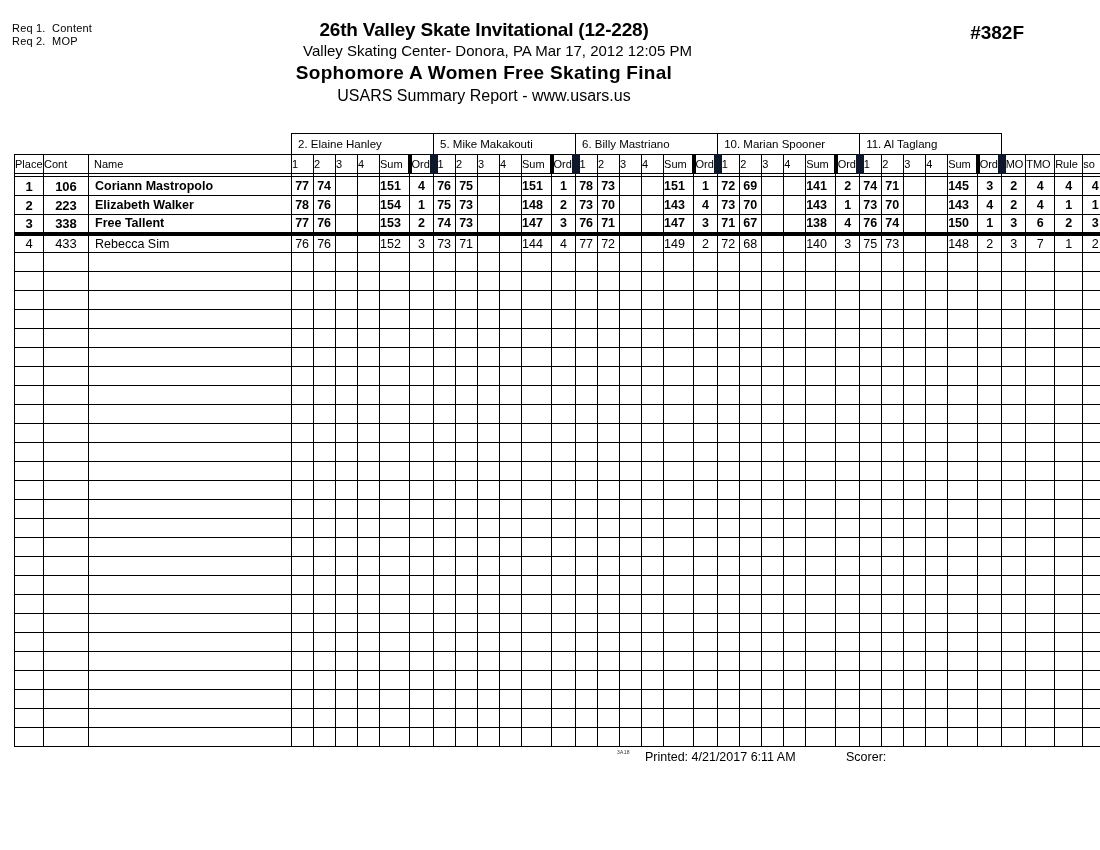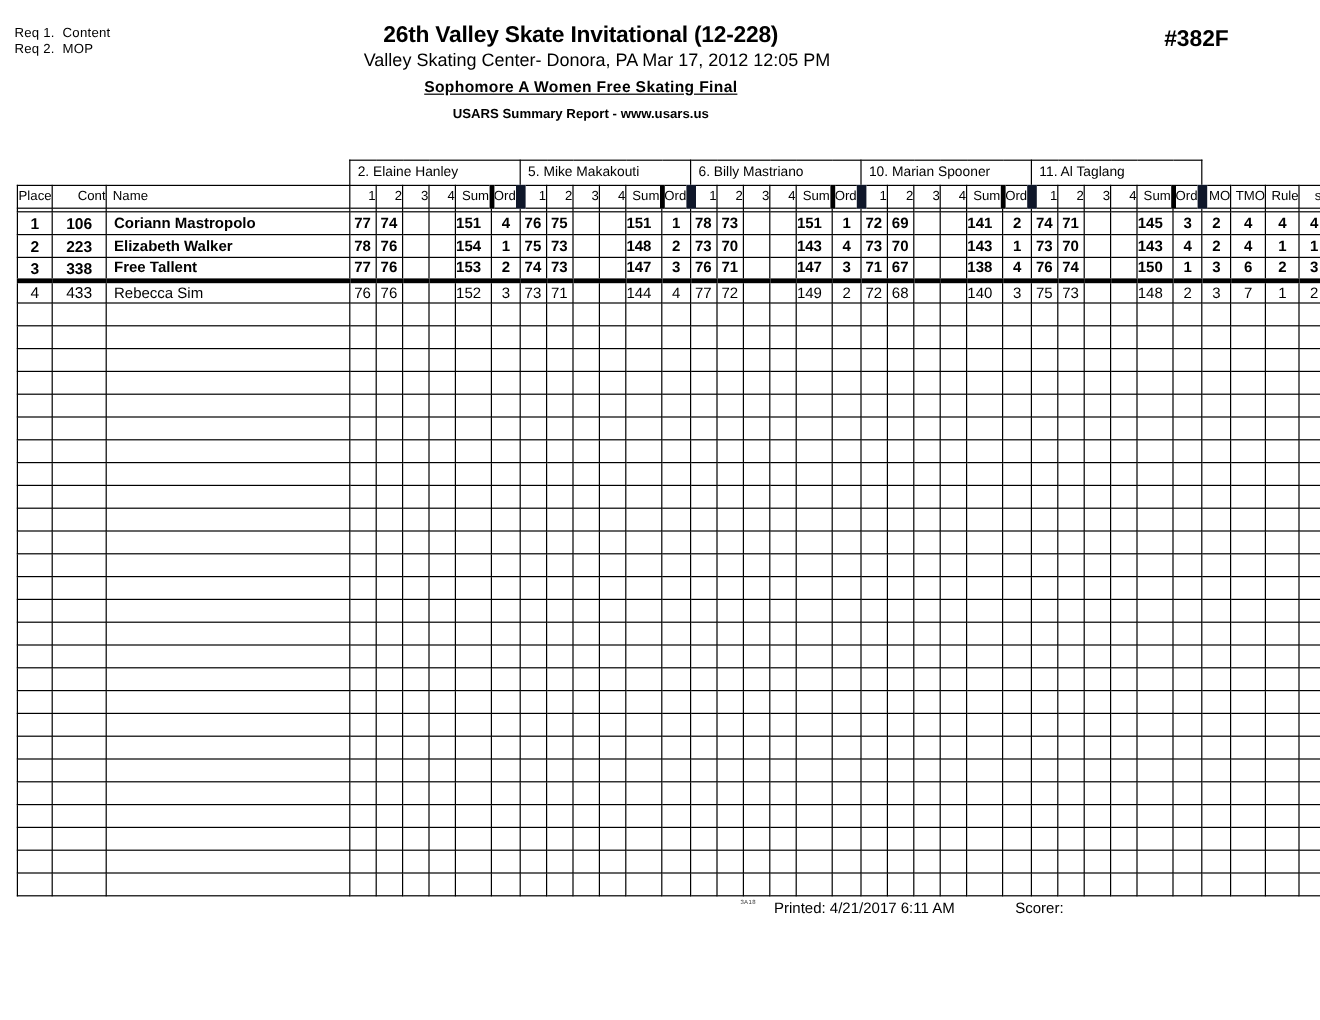--- a/index.html
+++ b/index.html
@@ -41,29 +41,28 @@
     line-height: 23px;
     letter-spacing: -0.2px;
   }
   #event-venue {
     font-size: 15px;
     font-weight: normal;
     line-height: 20px;
     margin-left: 27px;
   }
   #event-class {
-    font-size: 13px;
+    font-size: 19px;
     font-weight: bold;
     line-height: 24px;
     letter-spacing: 0.3px;
-    text-decoration: underline;
   }
   #report-source {
-    font-size: 11px;
-    font-weight: bold;
+    font-size: 16px;
+    font-weight: normal;
     line-height: 21px;
   }
   #event-code {
     position: absolute;
     right: 76px;
     top: 22px;
     font-size: 19px;
     font-weight: bold;
   }
 
@@ -106,21 +105,21 @@
     border-bottom: none !important;
     border-right: none !important;
   }
   td.banner-blank-right {
     border: none !important;
   }
 
   
   tr.col-head td {
     height: 19px;
-    text-align: right;
+    text-align: left;
     font-size: 11px;
     vertical-align: middle;
   }
   tr.col-head td.left-head {
     text-align: left;
     padding-left: 5px;
   }
 
   
   tr.data-row td {

